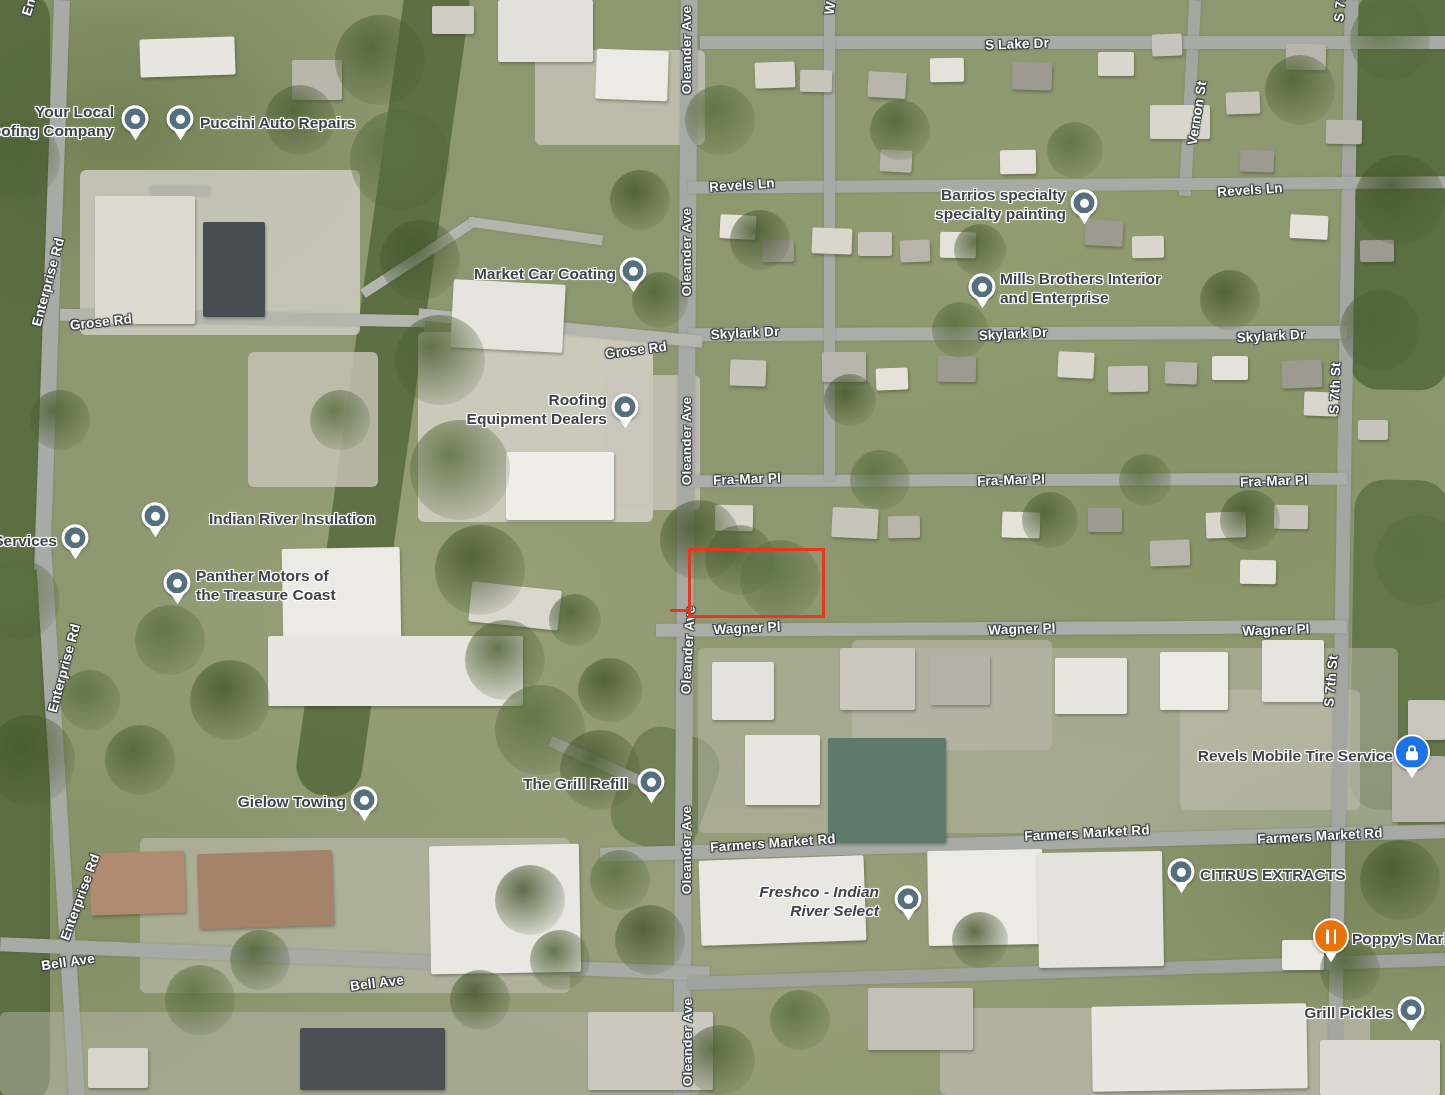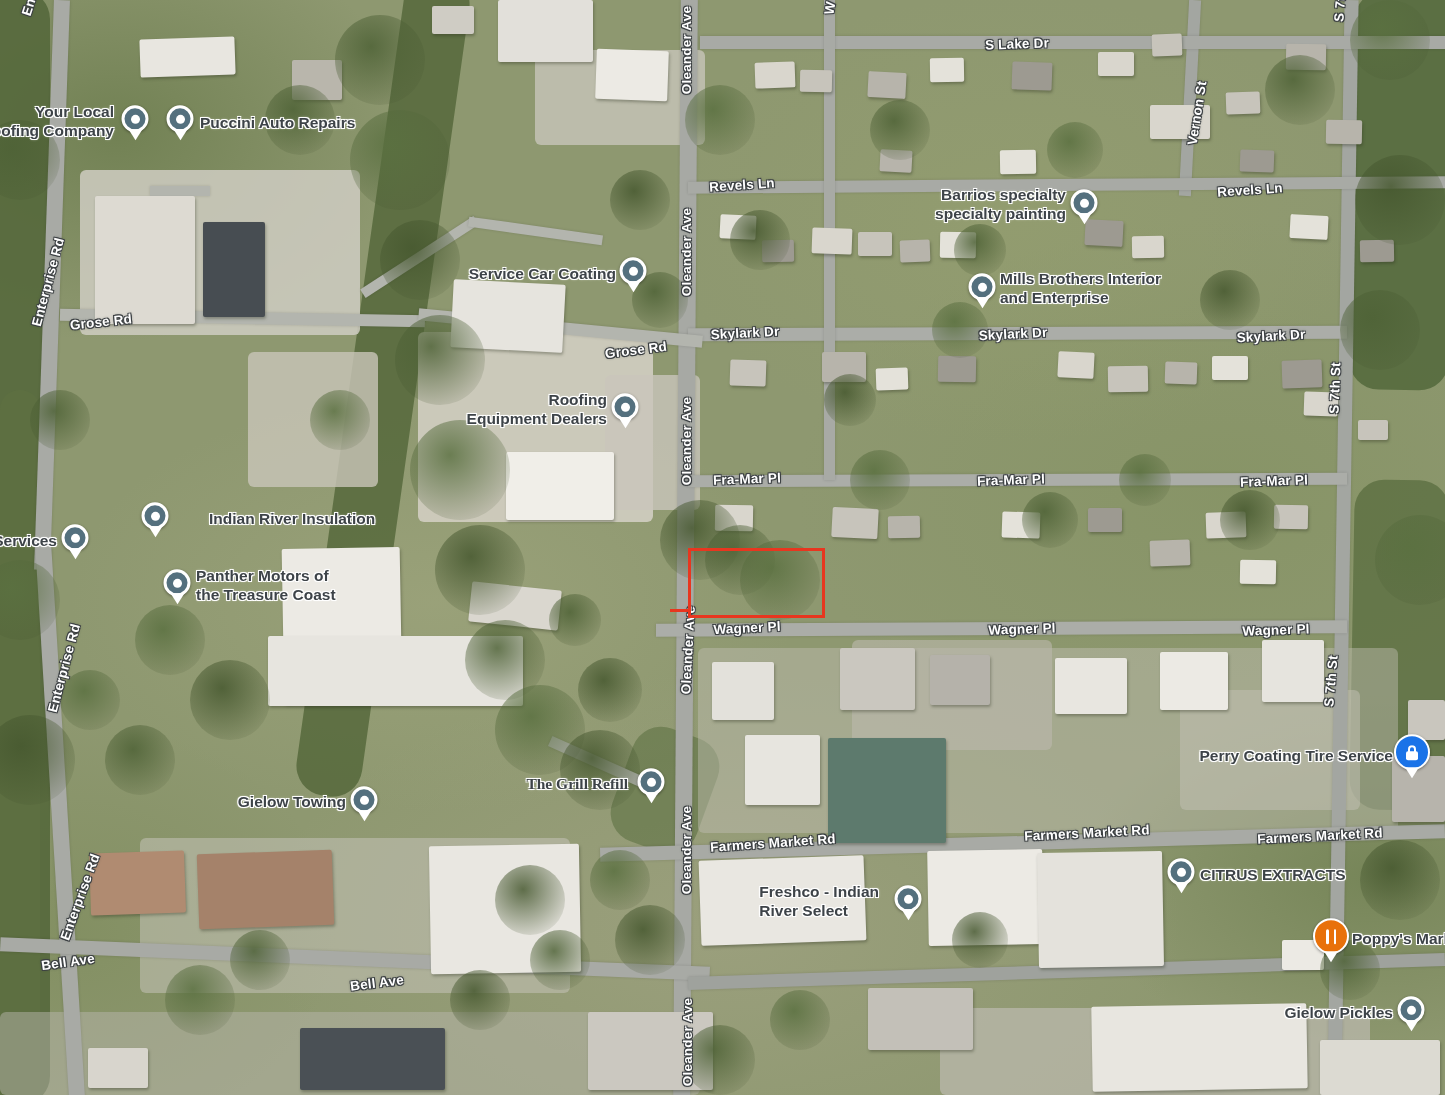--- a/index.html
+++ b/index.html
@@ -276,21 +276,21 @@
       <div class="pin-tail"></div>
     </div>
     <div class="biz-label" style="top: 122px; left: 200px; transform: translate(0px, -50%); text-align: left;">
       <div>Puccini Auto Repairs</div>
     </div>
     <div class="pin" style="left: 180px; top: 119px;">
       <div class="pin-circle"></div>
       <div class="pin-tail"></div>
     </div>
     <div class="biz-label" style="top: 273px; left: 616px; transform: translate(-100%, -50%); text-align: right;">
-      <div>Service Car Coating</div>
+      <div>Market Car Coating</div>
     </div>
     <div class="pin" style="left: 633px; top: 271px;">
       <div class="pin-circle"></div>
       <div class="pin-tail"></div>
     </div>
     <div class="biz-label" style="top: 204px; left: 1066px; transform: translate(-100%, -50%); text-align: right;">
       <div>Barrios specialty</div>
       <div>specialty painting</div>
     </div>
     <div class="pin" style="left: 1084px; top: 203px;">
@@ -328,44 +328,44 @@
       <div class="pin-tail"></div>
     </div>
     <div class="biz-label" style="top: 585px; left: 196px; transform: translate(0px, -50%); text-align: left;">
       <div>Panther Motors of</div>
       <div>the Treasure Coast</div>
     </div>
     <div class="pin" style="left: 177px; top: 583px;">
       <div class="pin-circle"></div>
       <div class="pin-tail"></div>
     </div>
-    <div class="biz-label" style="top: 783px; left: 628px; transform: translate(-100%, -50%); text-align: right; font-family: Liberation Serif, serif;">
+    <div class="biz-label" style="top: 783px; left: 628px; transform: translate(-100%, -50%); text-align: right;">
       <div>The Grill Refill</div>
     </div>
     <div class="pin" style="left: 651px; top: 782px;">
       <div class="pin-circle"></div>
       <div class="pin-tail"></div>
     </div>
     <div class="biz-label" style="top: 801px; left: 346px; transform: translate(-100%, -50%); text-align: right;">
       <div>Gielow Towing</div>
     </div>
     <div class="pin" style="left: 364px; top: 800px;">
       <div class="pin-circle"></div>
       <div class="pin-tail"></div>
     </div>
     <div class="biz-label" style="top: 755px; left: 1393px; transform: translate(-100%, -50%); text-align: right;">
-      <div>Perry Coating Tire Service</div>
+      <div>Revels Mobile Tire Service</div>
     </div>
     <div class="pin special" style="left: 1412px; top: 752px;">
       <div class="pin-big" style="background:#1a73e8">
         <div class="glyph-lock"></div>
       </div>
       <div class="pin-tail"></div>
     </div>
-    <div class="biz-label" style="top: 901px; left: 879px; transform: translate(-100%, -50%); text-align: left;">
+    <div class="biz-label" style="top: 901px; left: 879px; transform: translate(-100%, -50%); text-align: right; font-style: italic;">
       <div>Freshco - Indian</div>
       <div>River Select</div>
     </div>
     <div class="pin" style="left: 908px; top: 899px;">
       <div class="pin-circle"></div>
       <div class="pin-tail"></div>
     </div>
     <div class="biz-label" style="top: 874px; left: 1200px; transform: translate(0px, -50%); text-align: left;">
       <div>CITRUS EXTRACTS</div>
     </div>
@@ -376,19 +376,19 @@
     <div class="biz-label" style="top: 938px; left: 1352px; transform: translate(0px, -50%); text-align: left;">
       <div>Poppy's Market</div>
     </div>
     <div class="pin special" style="left: 1331px; top: 936px;">
       <div class="pin-big" style="background:#e8710a">
         <div class="glyph-fork"></div>
       </div>
       <div class="pin-tail"></div>
     </div>
     <div class="biz-label" style="top: 1012px; left: 1393px; transform: translate(-100%, -50%); text-align: right;">
-      <div>Gielow Pickles</div>
+      <div>Grill Pickles</div>
     </div>
     <div class="pin" style="left: 1411px; top: 1010px;">
       <div class="pin-circle"></div>
       <div class="pin-tail"></div>
     </div>
   </div>
 
 </body></html>

